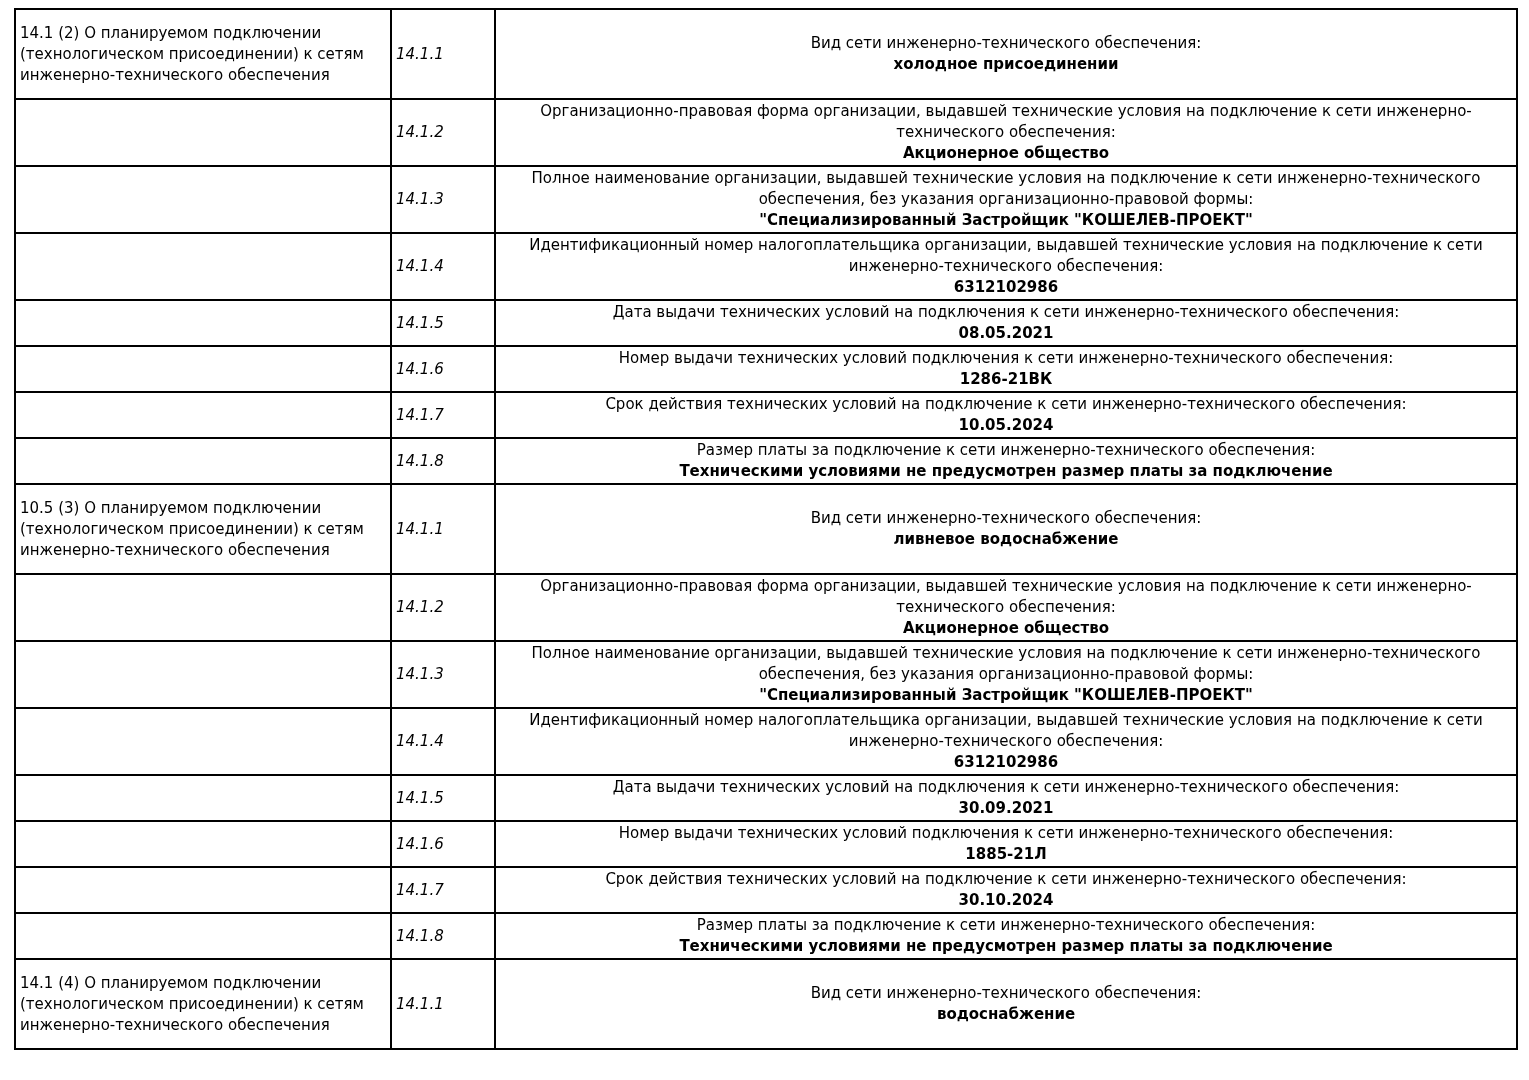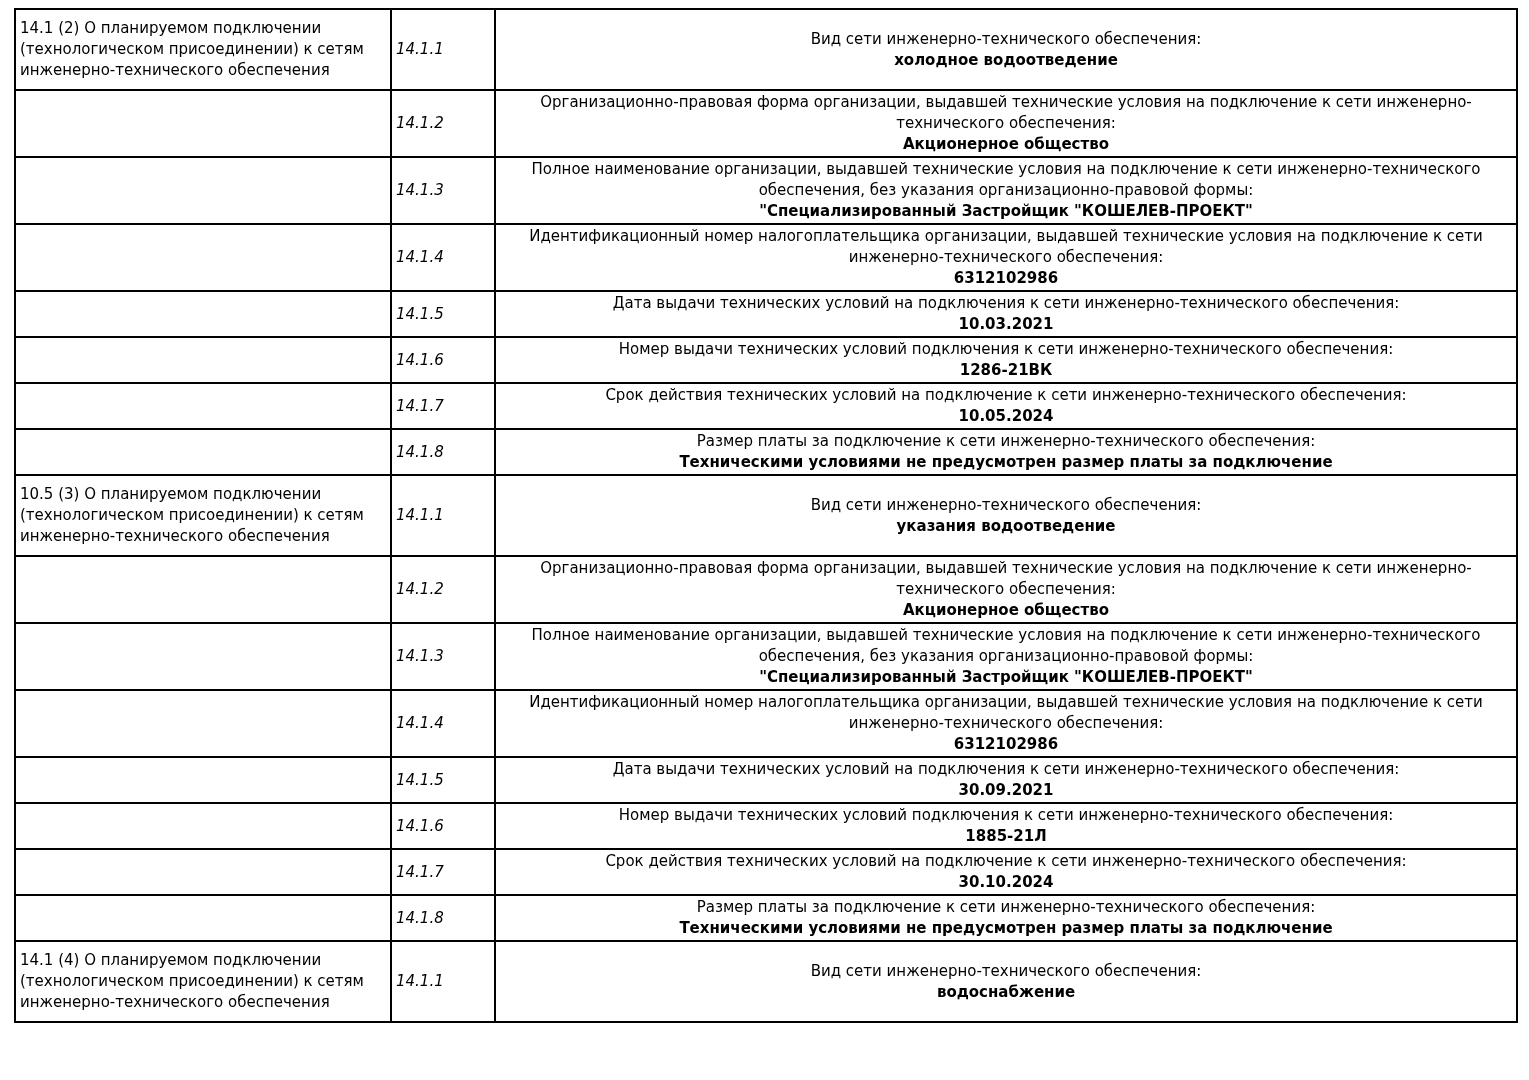--- a/index.html
+++ b/index.html
@@ -37,21 +37,21 @@
     font-style: italic;
   }
   td.col-content {
     vertical-align: middle;
     text-align: center;
   }
   .field-value {
     font-weight: bold;
   }
   tr.section-first {
-    height: 81px;
+    height: 90px;
   }
 </style>
 </head>
 <body>
 
 <table class="decl-table">
   <colgroup>
     <col style="width:376px">
     <col style="width:104px">
     <col style="width:1022px">
@@ -60,21 +60,21 @@
 
   <tr class="section-first">
         <td class="col-section">
           <div>14.1 (2) О планируемом подключении (технологическом присоединении) к сетям инженерно-технического обеспечения</div>
         </td>
         <td class="col-num">
           <div>14.1.1</div>
         </td>
         <td class="col-content">
           <div class="field-label">Вид сети инженерно-технического обеспечения:</div>
-          <div class="field-value">холодное водоотведение</div>
+          <div class="field-value">холодное присоединении</div>
         </td>
       </tr>
       <tr>
         <td class="col-section"></td>
         <td class="col-num">
           <div>14.1.2</div>
         </td>
         <td class="col-content">
           <div class="field-label">Организационно-правовая форма организации, выдавшей технические условия на подключение к сети инженерно-технического обеспечения:</div>
           <div class="field-value">Акционерное общество</div>
@@ -100,21 +100,21 @@
           <div class="field-value">6312102986</div>
         </td>
       </tr>
       <tr>
         <td class="col-section"></td>
         <td class="col-num">
           <div>14.1.5</div>
         </td>
         <td class="col-content">
           <div class="field-label">Дата выдачи технических условий на подключения к сети инженерно-технического обеспечения:</div>
-          <div class="field-value">10.03.2021</div>
+          <div class="field-value">08.05.2021</div>
         </td>
       </tr>
       <tr>
         <td class="col-section"></td>
         <td class="col-num">
           <div>14.1.6</div>
         </td>
         <td class="col-content">
           <div class="field-label">Номер выдачи технических условий подключения к сети инженерно-технического обеспечения:</div>
           <div class="field-value">1286-21ВК</div>
@@ -142,21 +142,21 @@
       </tr>
       <tr class="section-first">
         <td class="col-section">
           <div>10.5 (3) О планируемом подключении (технологическом присоединении) к сетям инженерно-технического обеспечения</div>
         </td>
         <td class="col-num">
           <div>14.1.1</div>
         </td>
         <td class="col-content">
           <div class="field-label">Вид сети инженерно-технического обеспечения:</div>
-          <div class="field-value">указания водоотведение</div>
+          <div class="field-value">ливневое водоснабжение</div>
         </td>
       </tr>
       <tr>
         <td class="col-section"></td>
         <td class="col-num">
           <div>14.1.2</div>
         </td>
         <td class="col-content">
           <div class="field-label">Организационно-правовая форма организации, выдавшей технические условия на подключение к сети инженерно-технического обеспечения:</div>
           <div class="field-value">Акционерное общество</div>

